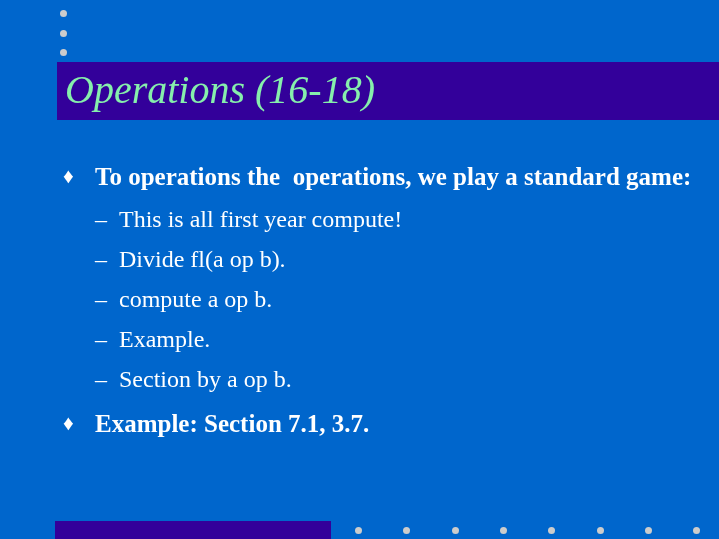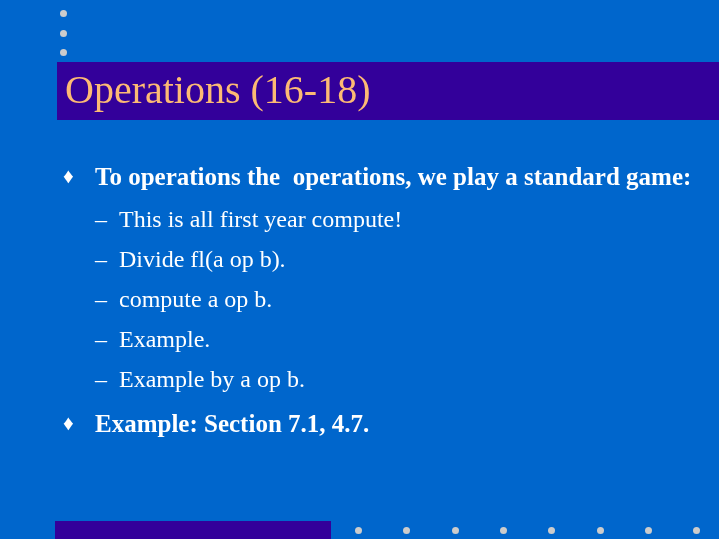--- a/index.html
+++ b/index.html
@@ -43,27 +43,28 @@
     left: 57px;
     top: 62px;
     width: 662px;
     height: 58px;
     background: #33009A;
   }
   #title-text {
     position: absolute;
     left: 8px;
     top: -1px;
-    color: #fdba74;
+    color: #86efac;
     font-size: 40px;
     line-height: 58px;
     white-space: nowrap;
     font-family: "Liberation Serif", "DejaVu Serif", serif;
     font-weight: normal;
     letter-spacing: 0px;
+    font-style: italic;
   }
 
   
   #body-block {
     position: absolute;
     left: 57px;
     top: 158px;
     width: 655px;
   }
   .lvl1 {
@@ -170,27 +171,27 @@
       <div class="lvl2">
         <span class="marker">–</span>
         <span class="txt">compute a op b.</span>
       </div>
       <div class="lvl2">
         <span class="marker">–</span>
         <span class="txt">Example.</span>
       </div>
       <div class="lvl2">
         <span class="marker">–</span>
-        <span class="txt">Example by a op b.</span>
+        <span class="txt">Section by a op b.</span>
       </div>
     </div>
 
     <div class="lvl1" id="last-bullet">
       <span class="marker">♦</span>
-      <span class="txt">Example: Section 7.1, 4.7.</span>
+      <span class="txt">Example: Section 7.1, 3.7.</span>
     </div>
 
   </div>
 
   <div id="bottom-bar"></div>
   <div id="bottom-dots">
       <span class="bdot" style="left: 0px;"></span>
       <span class="bdot" style="left: 48.3px;"></span>
       <span class="bdot" style="left: 96.6px;"></span>
       <span class="bdot" style="left: 144.9px;"></span>

